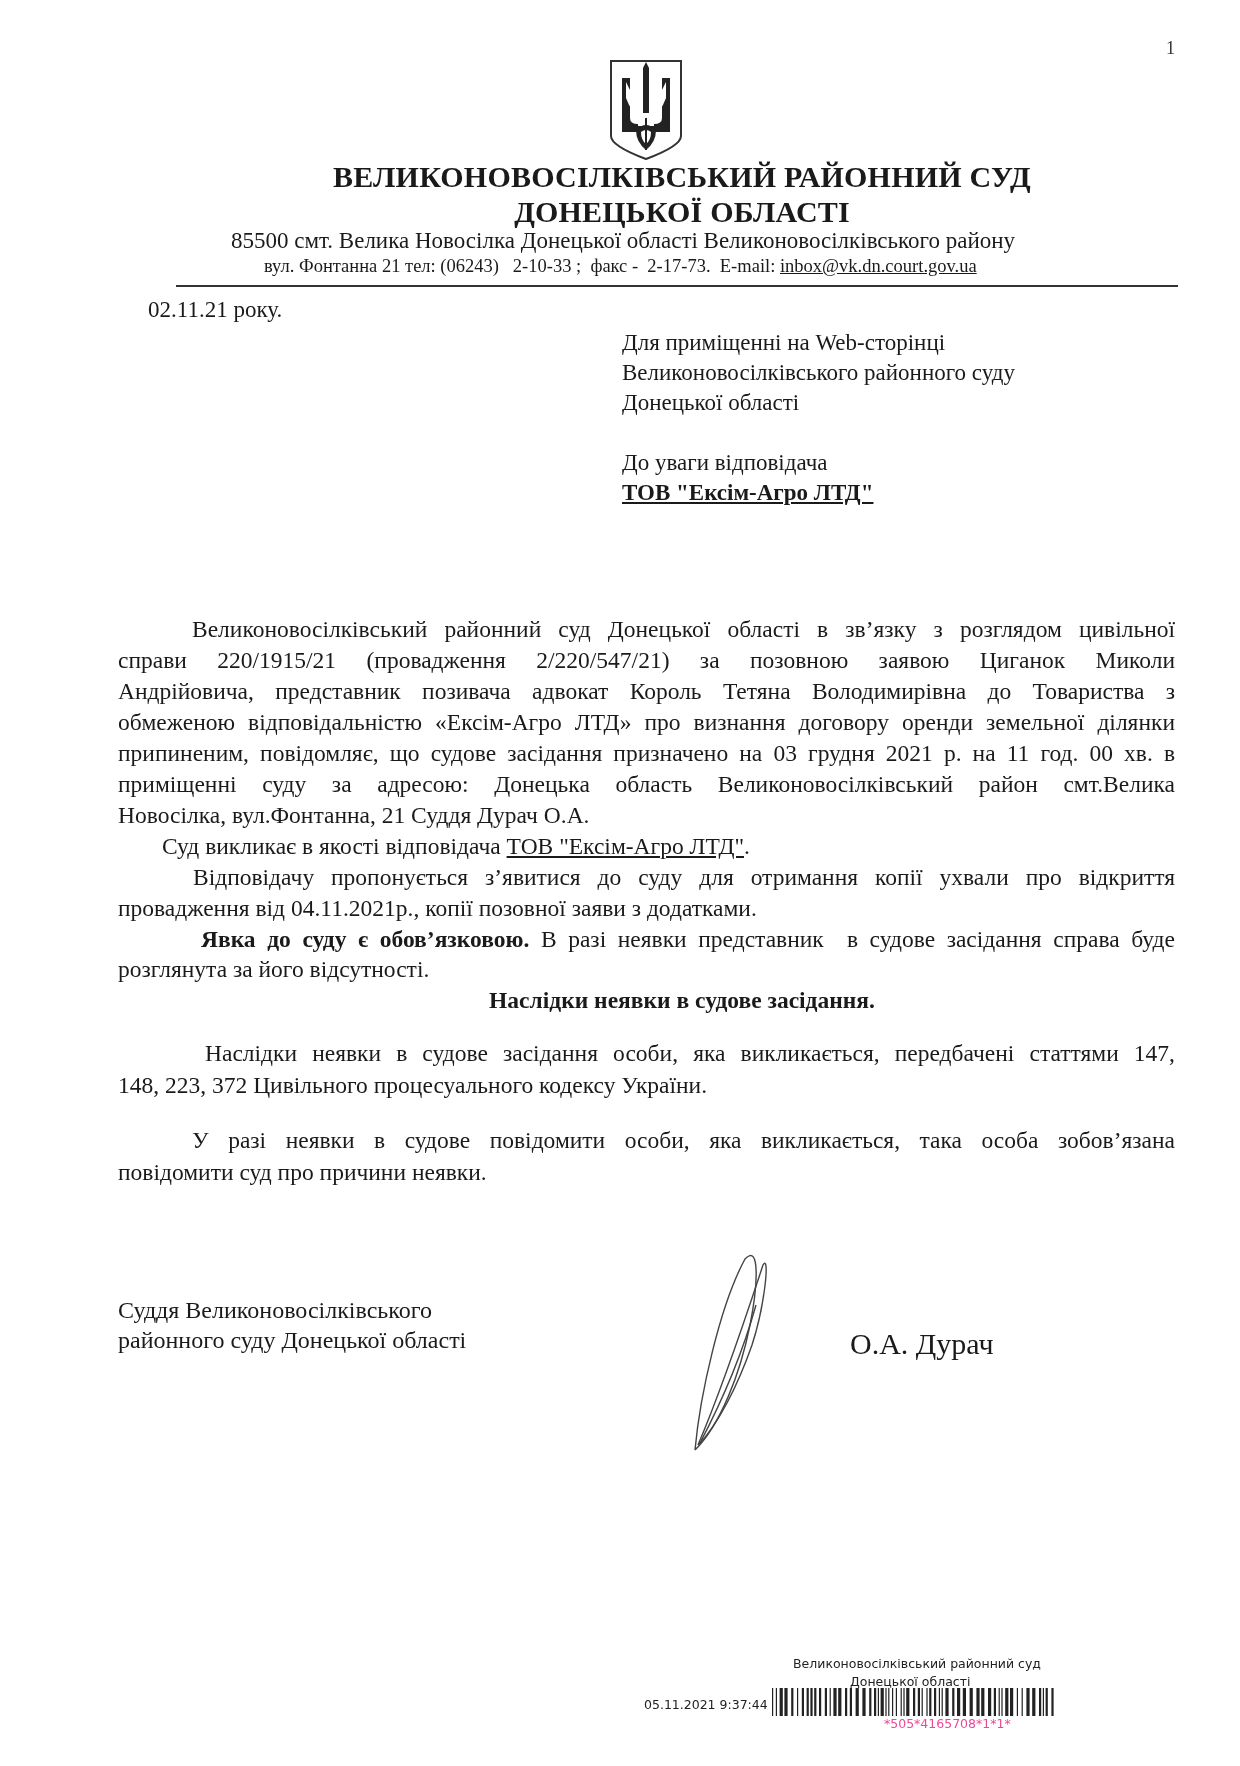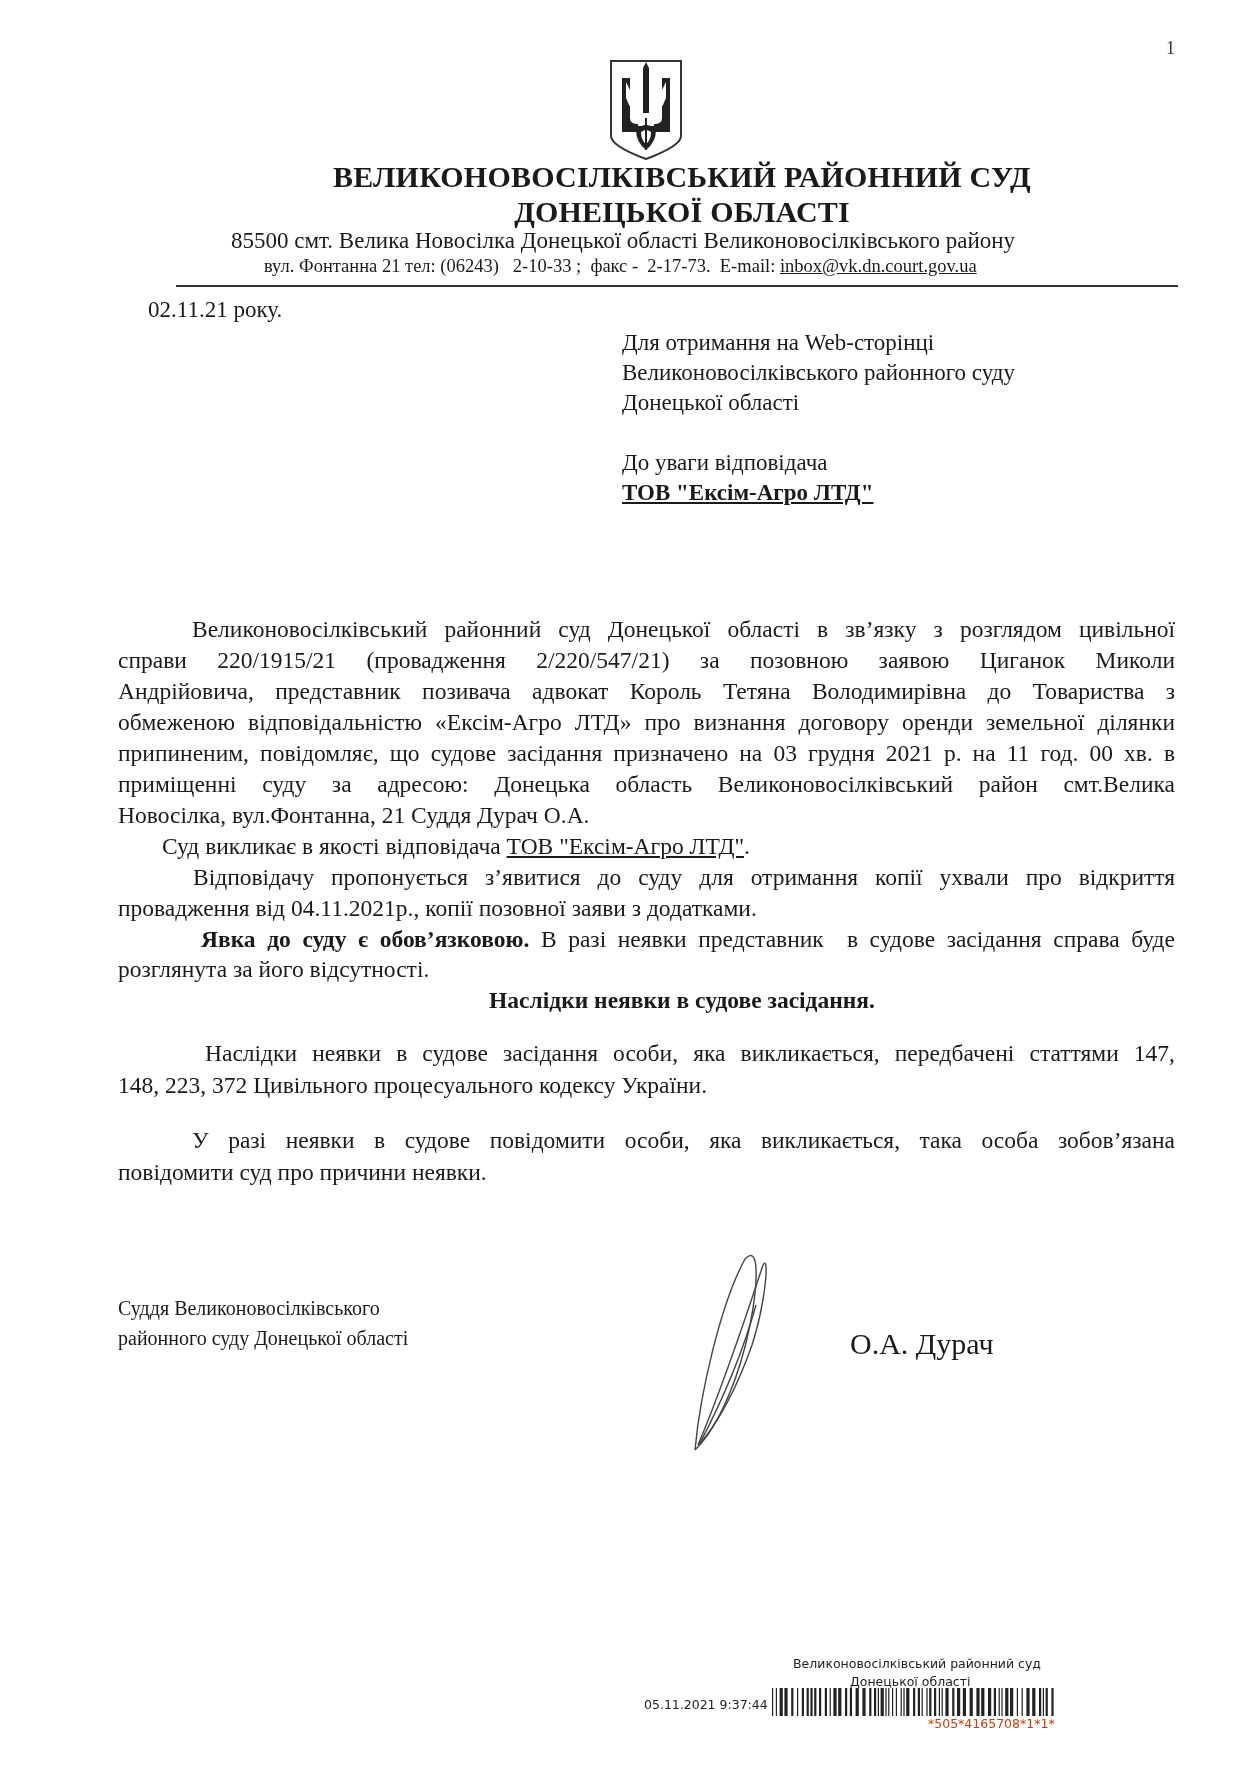--- a/index.html
+++ b/index.html
@@ -16,28 +16,28 @@
   .street u { text-decoration: underline; }
   .rule { left: 176px; top: 285px; width: 1002px; height: 0; border-top: 2px solid #333; }
   .date { left: 148px; top: 297px; font-size: 23px; }
   .recip { left: 622px; font-size: 23px; }
   .recip.bold { font-weight: bold; text-decoration: underline; }
   .line { position: absolute; left: 118px; width: 1057px; font-size: 23.5px; white-space: nowrap;
           text-align: justify; text-align-last: justify; }
   .line.last { text-align-last: left; }
   .bold { font-weight: bold; }
   .heading { left: 0; width: 1240px; text-align: center; font-weight: bold; font-size: 23.5px; }
-  .sign-text { left: 118px; font-size: 20px; }
+  .sign-text { left: 118px; font-size: 24px; }
   .sign-name { left: 850px; font-size: 30px; }
   .signature { left: 690px; top: 1245px; width: 95px; height: 215px; }
   .stamp-court { left: 793px; top: 1656px; font-family: "DejaVu Sans", sans-serif; font-size: 12.5px; color: #222; }
   .stamp-region { left: 850px; top: 1674px; font-family: "DejaVu Sans", sans-serif; font-size: 12.5px; color: #222; }
   .stamp-time { left: 644px; top: 1697px; font-family: "DejaVu Sans", sans-serif; font-size: 12.5px; color: #222; }
   .barcode { left: 772px; top: 1688px; width: 286px; height: 28px; }
-  .stamp-code { left: 928px; top: 1716px; font-family: "DejaVu Sans", sans-serif; font-size: 12.5px; color: #c2410c; }
+  .stamp-code { left: 884px; top: 1716px; font-family: "DejaVu Sans", sans-serif; font-size: 12.5px; color: #ec4899; }
 </style>
 </head>
 <body>
 
 <div class="abs page-num">1</div>
 
 <svg class="abs coat" viewBox="0 0 76 104">
   <path d="M3 3 H73 V78 Q73 88 38 101 Q3 88 3 78 Z" fill="#fff" stroke="#333" stroke-width="2"></path>
   <g fill="#222">
     <path d="M35 10 L38 4 L41 10 L41 55 L35 55 Z"></path>
@@ -53,21 +53,21 @@
 </svg>
 
 <div class="abs title title1">ВЕЛИКОНОВОСІЛКІВСЬКИЙ РАЙОННИЙ СУД</div>
 <div class="abs title title2">ДОНЕЦЬКОЇ  ОБЛАСТІ</div>
 <div class="abs addr">85500 смт. Велика Новосілка Донецької області Великоновосілківського району</div>
 <div class="abs street"><span style="white-space:pre">вул. Фонтанна 21 тел: (06243)   2-10-33 ;  факс -  2-17-73.  E-mail: </span><u>inbox@vk.dn.court.gov.ua</u></div>
 <div class="abs rule"></div>
 
 <div class="abs date">02.11.21 року.</div>
 
-<div class="abs recip" style="top:330px">Для отримання на Web-сторінці</div>
+<div class="abs recip" style="top:330px">Для приміщенні на Web-сторінці</div>
 <div class="abs recip" style="top:360px">Великоновосілківського районного суду</div>
 <div class="abs recip" style="top:390px">Донецької області</div>
 <div class="abs recip" style="top:450px">До уваги відповідача</div>
 <div class="abs recip bold" style="top:480px">ТОВ "Ексім-Агро ЛТД"</div>
 
 <div class="line" style="top:616px; left:192px; width:983px">Великоновосілківський районний суд Донецької області в зв’язку з розглядом цивільної</div>
 <div class="line" style="top:647px">справи 220/1915/21 (провадження 2/220/547/21) за позовною заявою Циганок Миколи</div>
 <div class="line" style="top:678px">Андрійовича, представник позивача адвокат Король Тетяна Володимирівна до Товариства з</div>
 <div class="line" style="top:709px">обмеженою відповідальністю «Ексім-Агро ЛТД» про визнання договору оренди земельної ділянки</div>
 <div class="line" style="top:740px">припиненим, повідомляє, що судове засідання призначено на 03 грудня 2021  р. на 11 год. 00 хв.  в</div>

